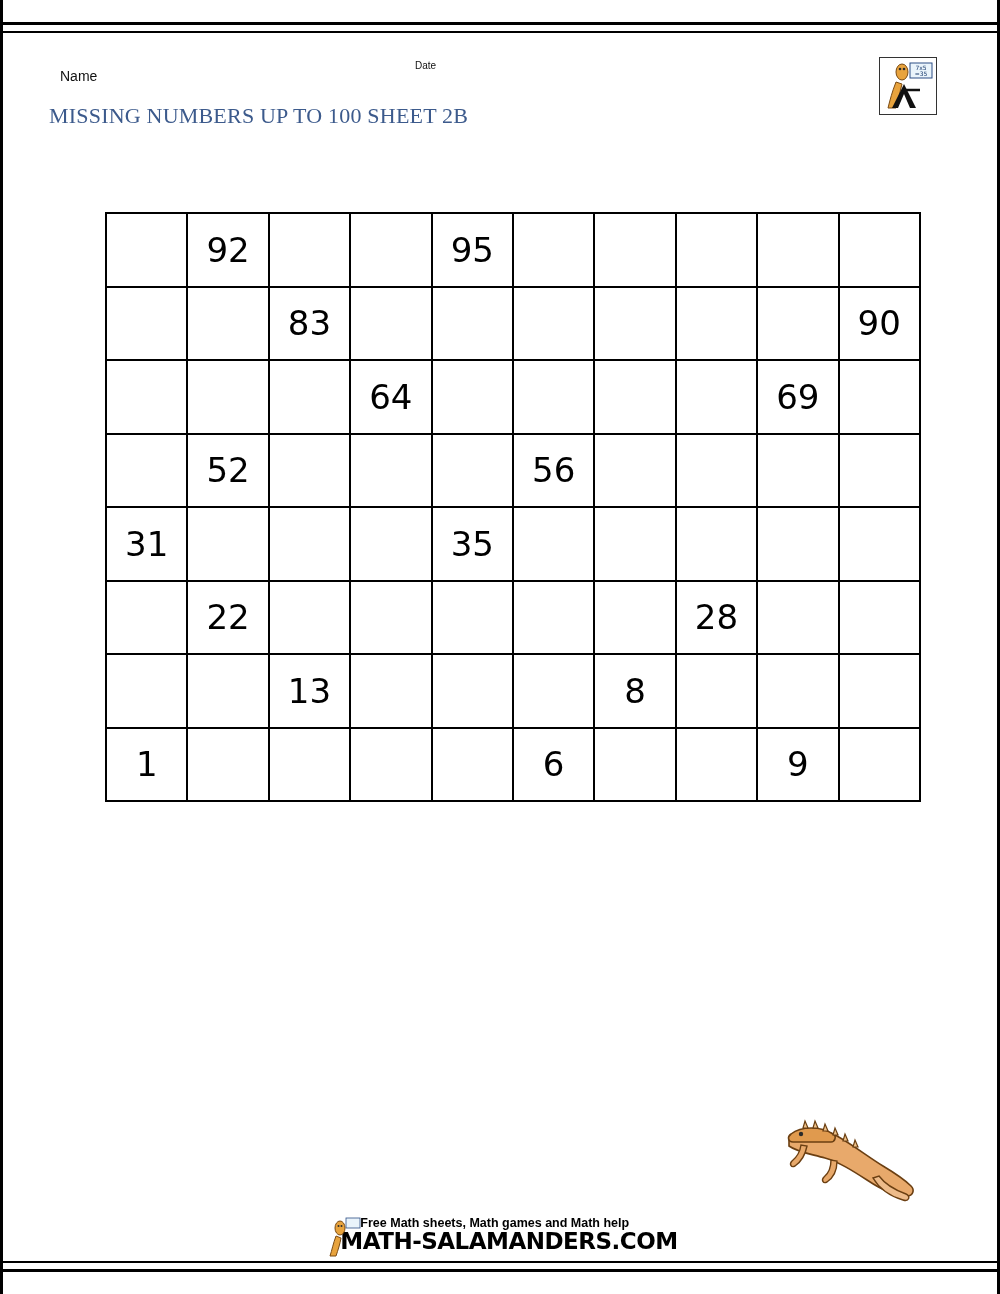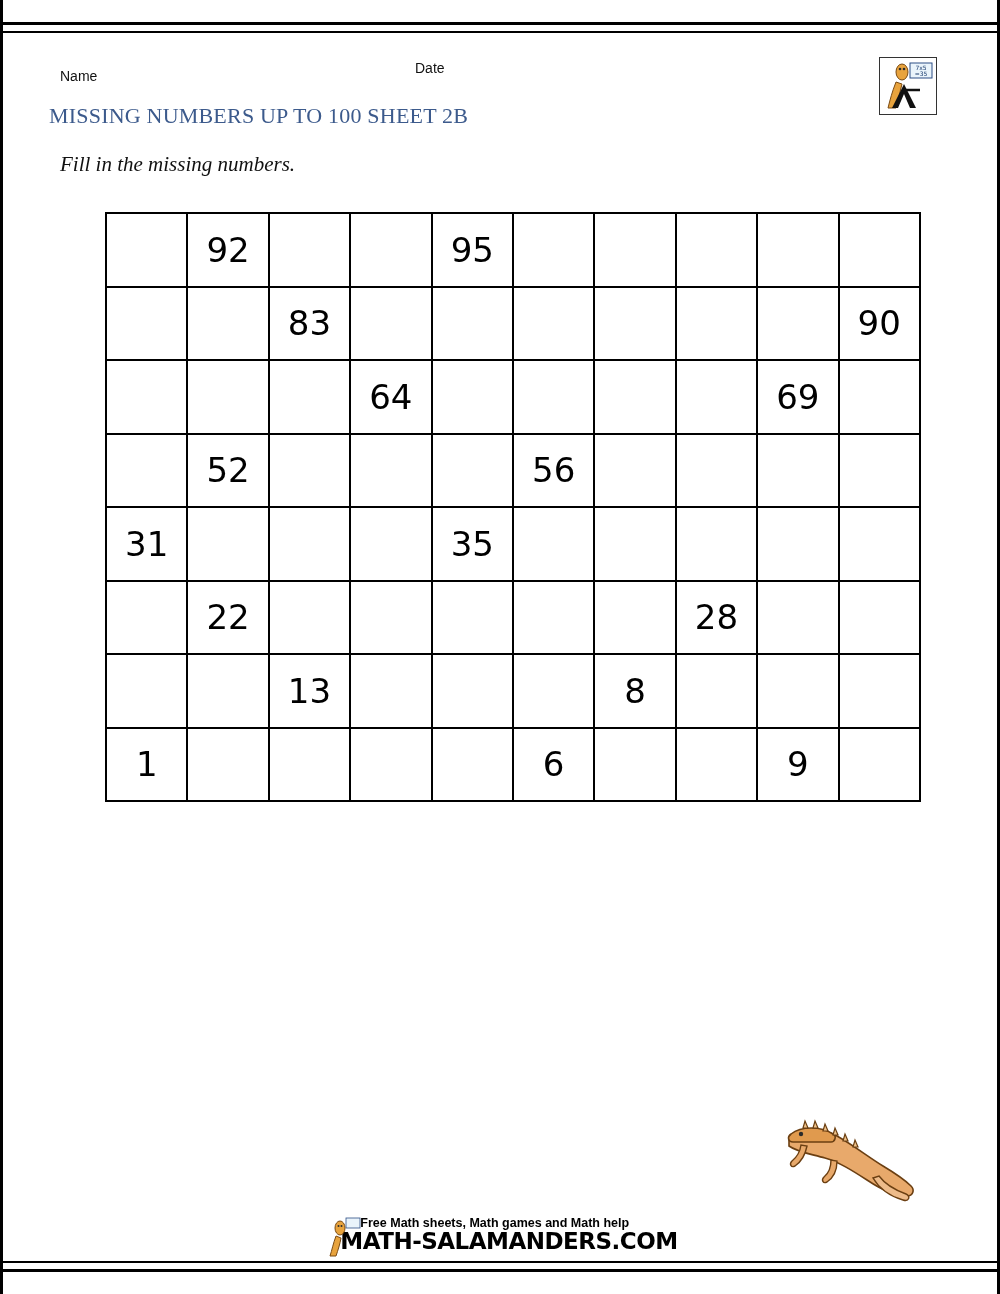--- a/index.html
+++ b/index.html
@@ -68,21 +68,21 @@
     position: absolute;
     left: 0;
     top: 8px;
     font-size: 14px;
     color: #111;
   }
   .field-date {
     position: absolute;
     left: 355px;
     top: 0;
-    font-size: 14px;
+    font-size: 10px;
     color: #111;
   }
 
   .logo-box {
     position: absolute;
     right: 60px;
     top: 57px;
     width: 56px;
     height: 56px;
     border: 1px solid #333;
@@ -197,21 +197,20 @@
       <ellipse cx="22" cy="14" rx="6" ry="8" fill="#e8a33d" stroke="#7a4a12" stroke-width="1"></ellipse>
       <circle cx="20" cy="11" r="1.3" fill="#2b2b2b"></circle>
       <circle cx="24" cy="11" r="1.3" fill="#2b2b2b"></circle>
       <path d="M16 24 C12 34 10 42 8 50 L16 50 C18 42 20 34 22 26 Z" fill="#e8a33d" stroke="#7a4a12" stroke-width="1"></path>
       <path d="M24 26 L36 50 L30 50 L24 36 L18 50 L12 50 Z" fill="#111"></path>
       <path d="M24 32 L40 32" stroke="#111" stroke-width="2.5"></path>
     </svg>
   </div>
 
   <div class="title">MISSING NUMBERS UP TO 100 SHEET 2B</div>
-  <div class="subtitle">Fill in the missing numbers.</div>
 
   <div class="grid-wrap">
     <table class="number-grid">
       <tbody>
         <tr>
           <td></td>
           <td>92</td>
           <td></td>
           <td></td>
           <td>95</td>

